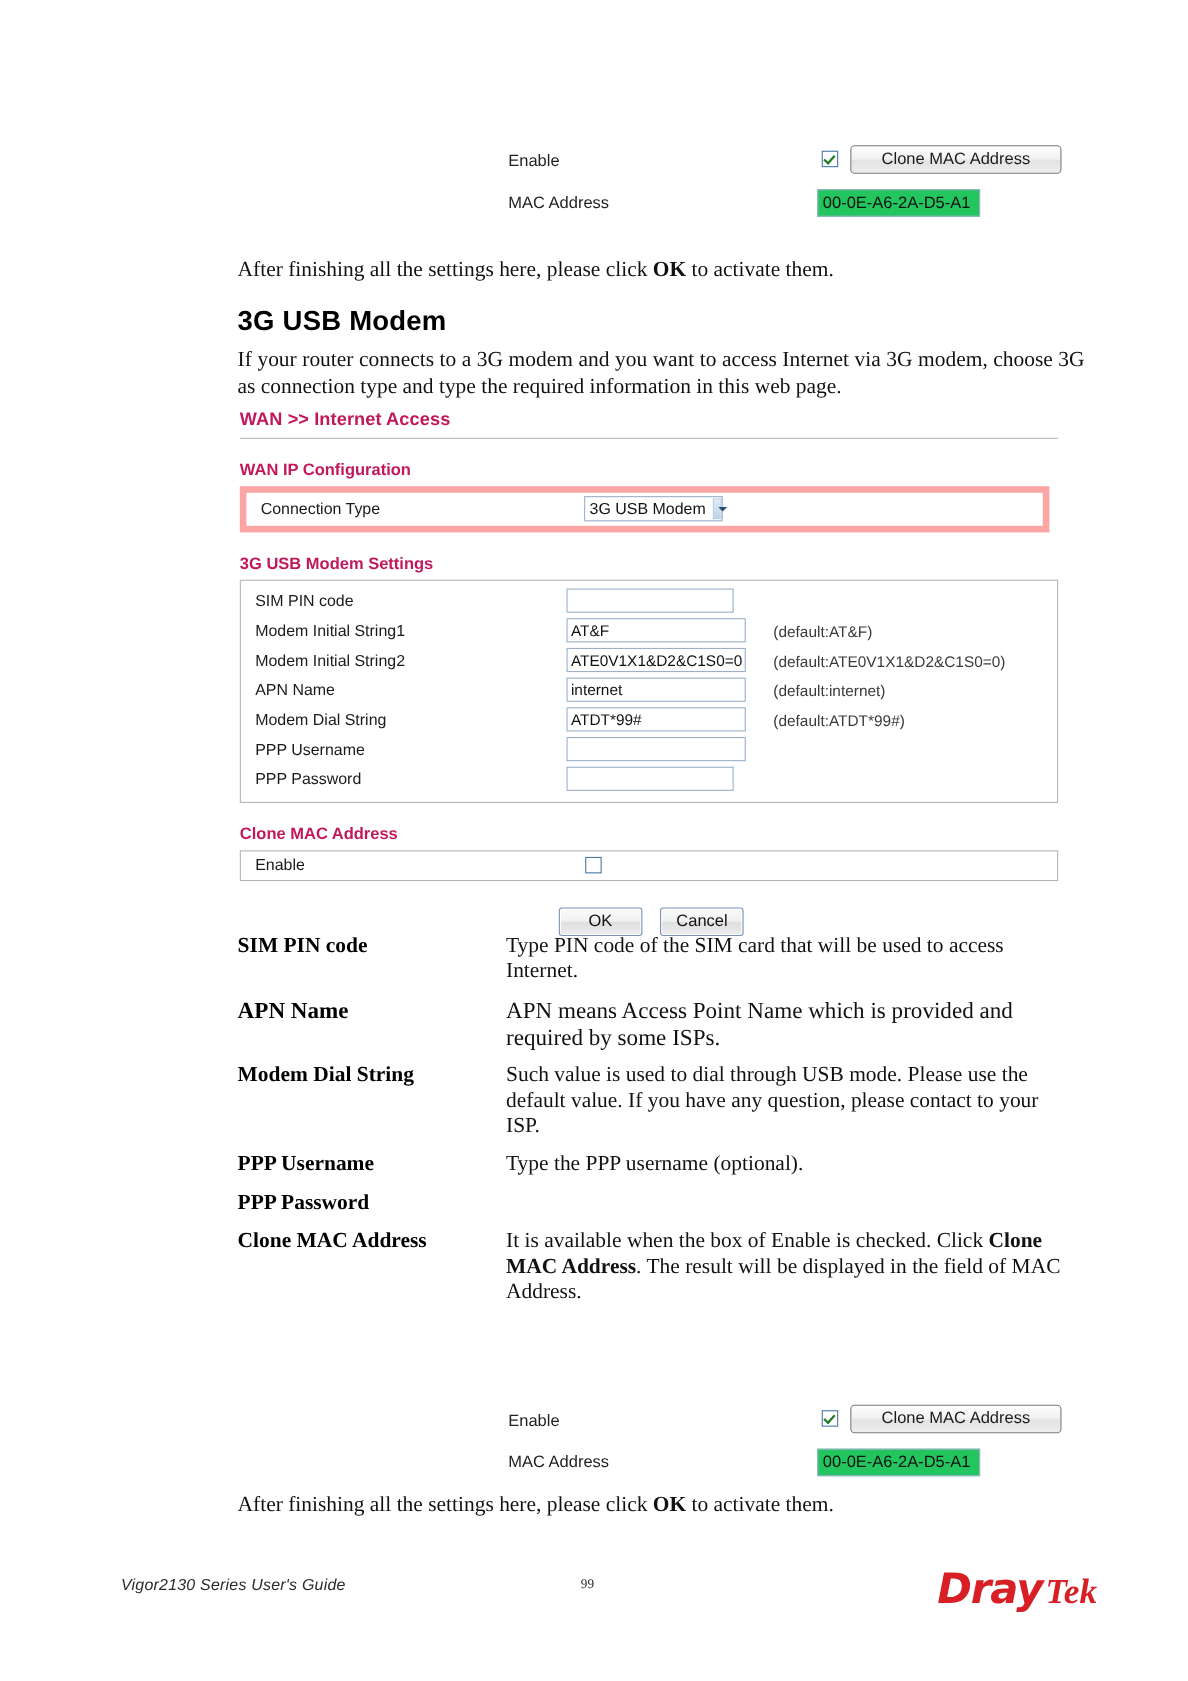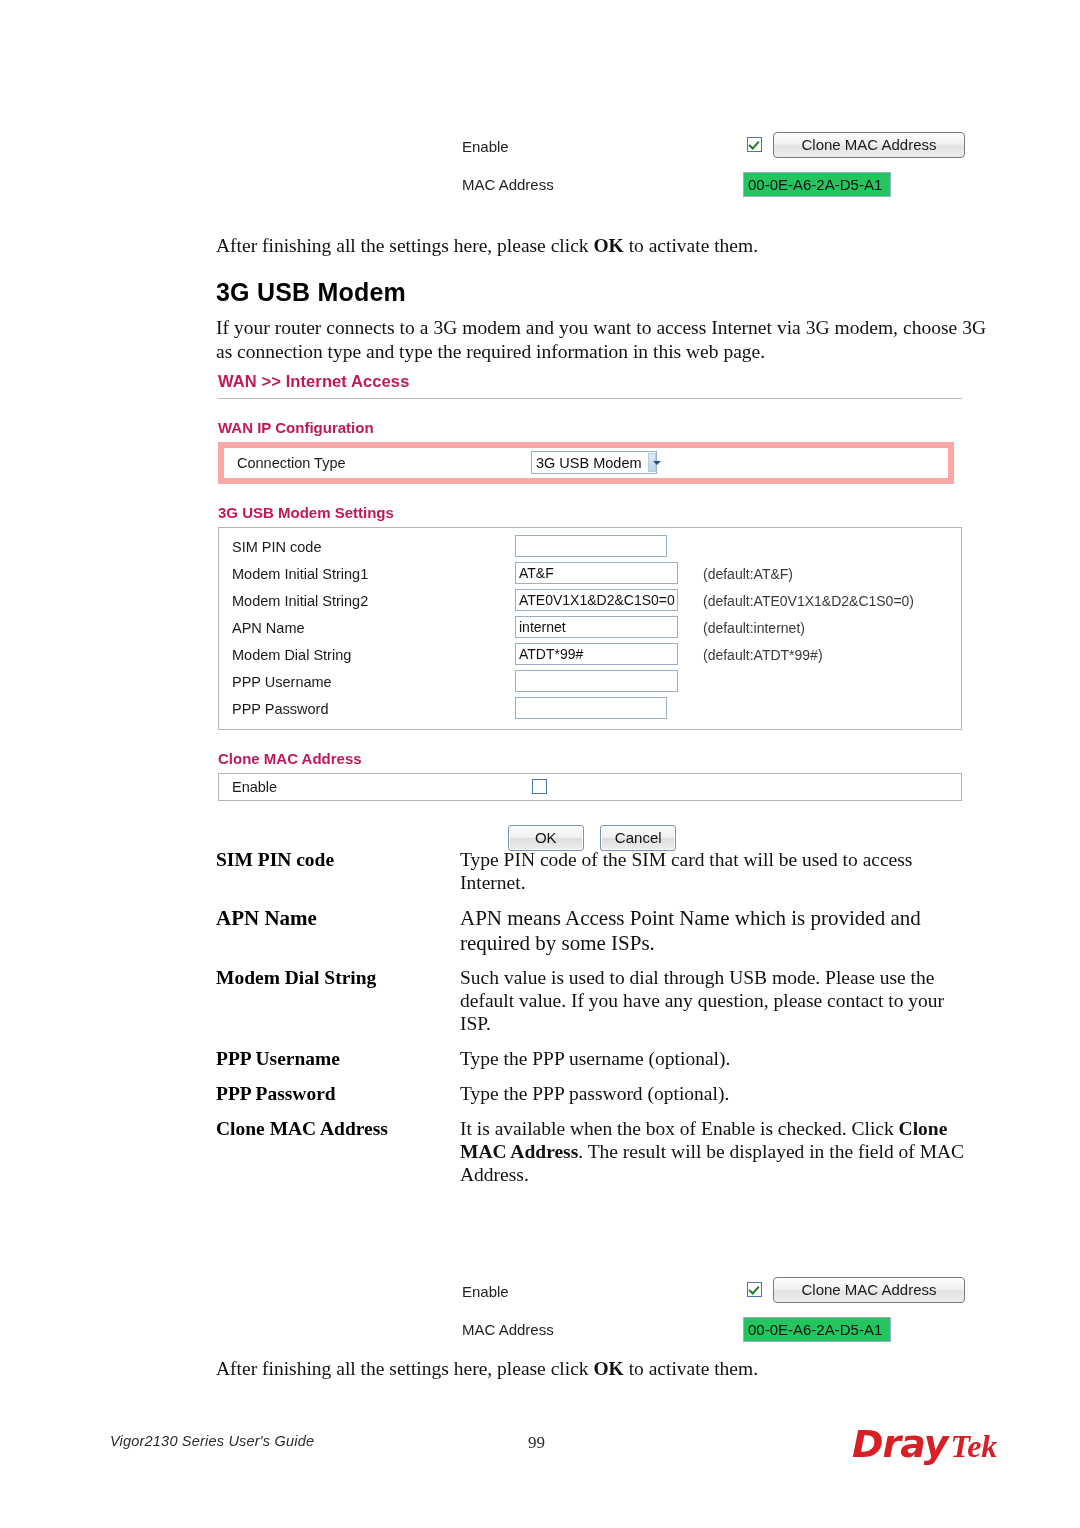--- a/index.html
+++ b/index.html
@@ -311,21 +311,21 @@
     font-size: 14.5px;
     color: #2b2b2b;
     letter-spacing: .2px;
     text-align: center;
   }
   .footer-page {
     position: absolute;
     left: 528px;
     top: 1433px;
     font-family: "Liberation Serif", serif;
-    font-size: 17px;
+    font-size: 12px;
     color: #2b2b2b;
   }
   .logo {
     position: absolute;
     left: 852px;
     top: 1422px;
     white-space: nowrap;
   }
   .logo .dray {
     font-family: "DejaVu Sans", sans-serif;
@@ -448,21 +448,20 @@
   <div class="def-row" style="min-height:69px; margin-top:10px;">
     <div class="def-term">Modem Dial String</div>
     <div class="def-desc" style="width:500px;">Such value is used to dial through USB mode. Please use the default value. If you have any question, please contact to your ISP.</div>
   </div>
   <div class="def-row" style="min-height:23px; margin-top:12px;">
     <div class="def-term">PPP Username</div>
     <div class="def-desc" style="width:500px;">Type the PPP username (optional).</div>
   </div>
   <div class="def-row" style="min-height:23px; margin-top:12px;">
     <div class="def-term">PPP Password</div>
-    <div class="def-desc" style="width:500px;">Type the PPP password (optional).</div>
   </div>
   <div class="def-row" style="min-height:69px; margin-top:12px;">
     <div class="def-term">Clone MAC Address</div>
     <div class="def-desc" style="width:510px;">It is available when the box of Enable is checked. Click <b>Clone MAC Address</b>. The result will be displayed in the field of MAC Address.</div>
   </div>
 </div>
 
 <div class="mac-block" style="left:462px; top:1277px; width:510px;">
   <div class="mac-row">
     <span class="mac-label">Enable</span>

